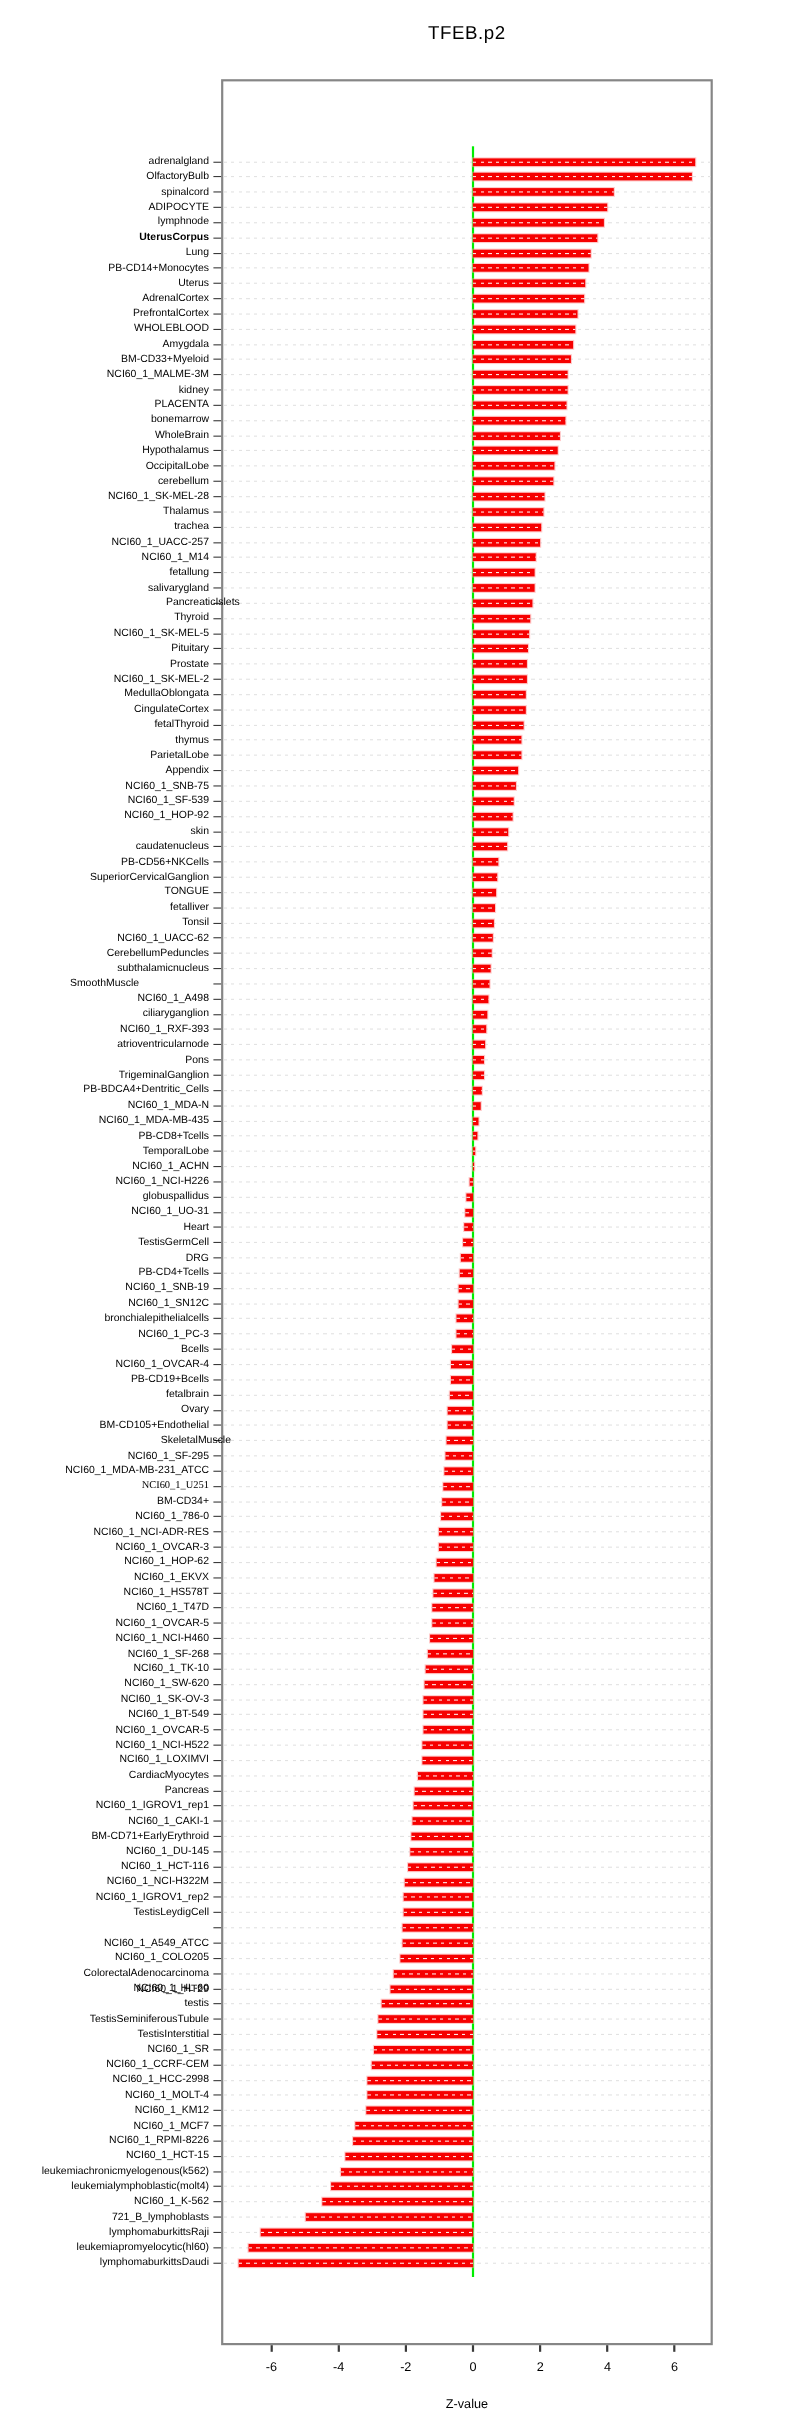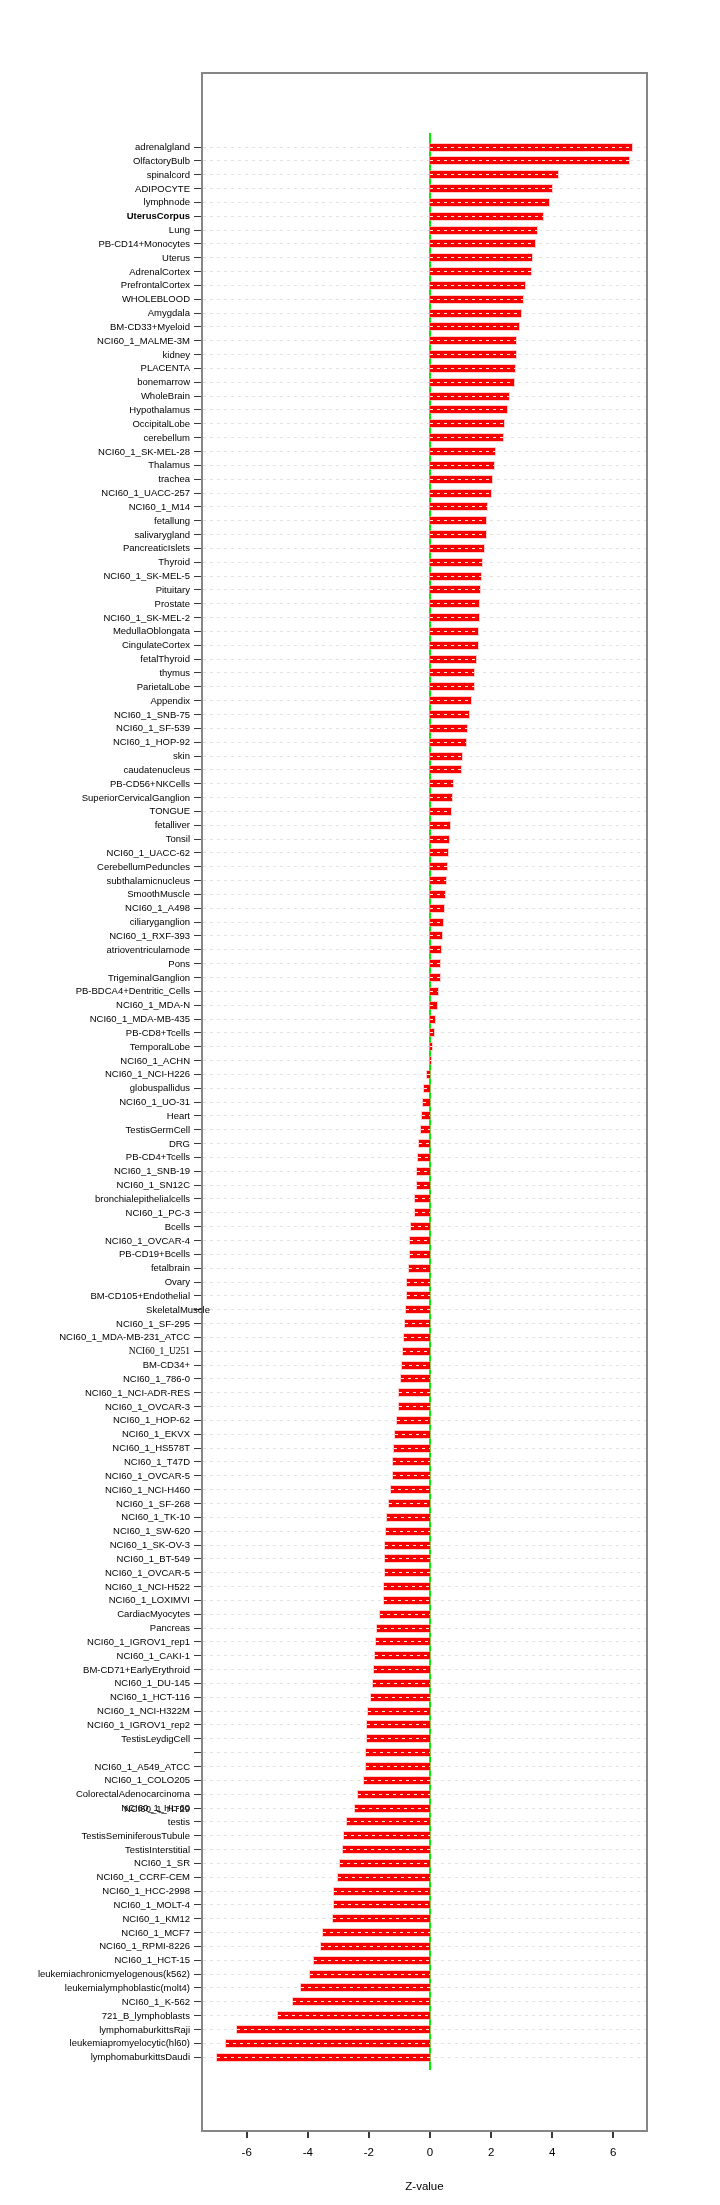--- a/index.html
+++ b/index.html
@@ -34,20 +34,21 @@
     background:repeating-linear-gradient(90deg,rgba(255,255,255,0.9) 0 3px,transparent 3px 7px);
   }
   .x-tick{position:absolute;width:2px;height:6px;top:2132px;background:#3a3a3a;}
   .x-tick-label{position:absolute;top:2146px;width:40px;text-align:center;font-size:11.5px;color:#000;}
   .x-axis-label{position:absolute;top:2180px;left:201px;width:447px;text-align:center;font-size:11.5px;color:#000;}
 </style>
 </head>
 <body>
 
 <div id="canvas">
+  <div class="title">TFEB.p2</div>
   <div class="plot-border"></div>
   <div id="plot">
       <div class="gridline" style="top: 146.5px;"></div>
       <div class="y-tick" style="top: 146.5px;"></div>
       <div class="cat-label" style="top: 142px;">adrenalgland</div>
       <div class="bar" style="top: 143.5px; left: 430px; width: 201.63px; background: rgb(246, 0, 0);">
         <div class="dash"></div>
       </div>
       <div class="gridline" style="top: 160.342px;"></div>
       <div class="y-tick" style="top: 160.342px;"></div>
@@ -212,21 +213,21 @@
         <div class="dash"></div>
       </div>
       <div class="gridline" style="top: 534.076px;"></div>
       <div class="y-tick" style="top: 534.076px;"></div>
       <div class="cat-label" style="top: 529.576px;">salivarygland</div>
       <div class="bar" style="top: 531.076px; left: 430px; width: 55.601px; background: rgb(246, 0, 0);">
         <div class="dash"></div>
       </div>
       <div class="gridline" style="top: 547.918px;"></div>
       <div class="y-tick" style="top: 547.918px;"></div>
-      <div class="cat-label" style="top: 543.418px;">PancreaticIslets</div>
+      <div class="cat-label" style="top: 543.418px; margin-left: 28px;">PancreaticIslets</div>
       <div class="bar" style="top: 544.918px; left: 430px; width: 53.768px; background: rgb(246, 0, 0);">
         <div class="dash"></div>
       </div>
       <div class="gridline" style="top: 561.76px;"></div>
       <div class="y-tick" style="top: 561.76px;"></div>
       <div class="cat-label" style="top: 557.26px;">Thyroid</div>
       <div class="bar" style="top: 558.76px; left: 430px; width: 51.6295px; background: rgb(246, 0, 0);">
         <div class="dash"></div>
       </div>
       <div class="gridline" style="top: 575.602px;"></div>
@@ -362,21 +363,21 @@
         <div class="dash"></div>
       </div>
       <div class="gridline" style="top: 880.126px;"></div>
       <div class="y-tick" style="top: 880.126px;"></div>
       <div class="cat-label" style="top: 875.626px;">subthalamicnucleus</div>
       <div class="bar" style="top: 877.126px; left: 430px; width: 15.886px; background: rgb(246, 0, 0);">
         <div class="dash"></div>
       </div>
       <div class="gridline" style="top: 893.968px;"></div>
       <div class="y-tick" style="top: 893.968px;"></div>
-      <div class="cat-label" style="top: 889.468px;">SmoothMuscle</div>
+      <div class="cat-label" style="top: 889.468px; text-align: center;">SmoothMuscle</div>
       <div class="bar" style="top: 890.968px; left: 430px; width: 15.275px; background: rgb(246, 0, 0);">
         <div class="dash"></div>
       </div>
       <div class="gridline" style="top: 907.81px;"></div>
       <div class="y-tick" style="top: 907.81px;"></div>
       <div class="cat-label" style="top: 903.31px;">NCI60_1_A498</div>
       <div class="bar" style="top: 904.81px; left: 430px; width: 13.7475px; background: rgb(246, 0, 0);">
         <div class="dash"></div>
       </div>
       <div class="gridline" style="top: 921.652px;"></div>

